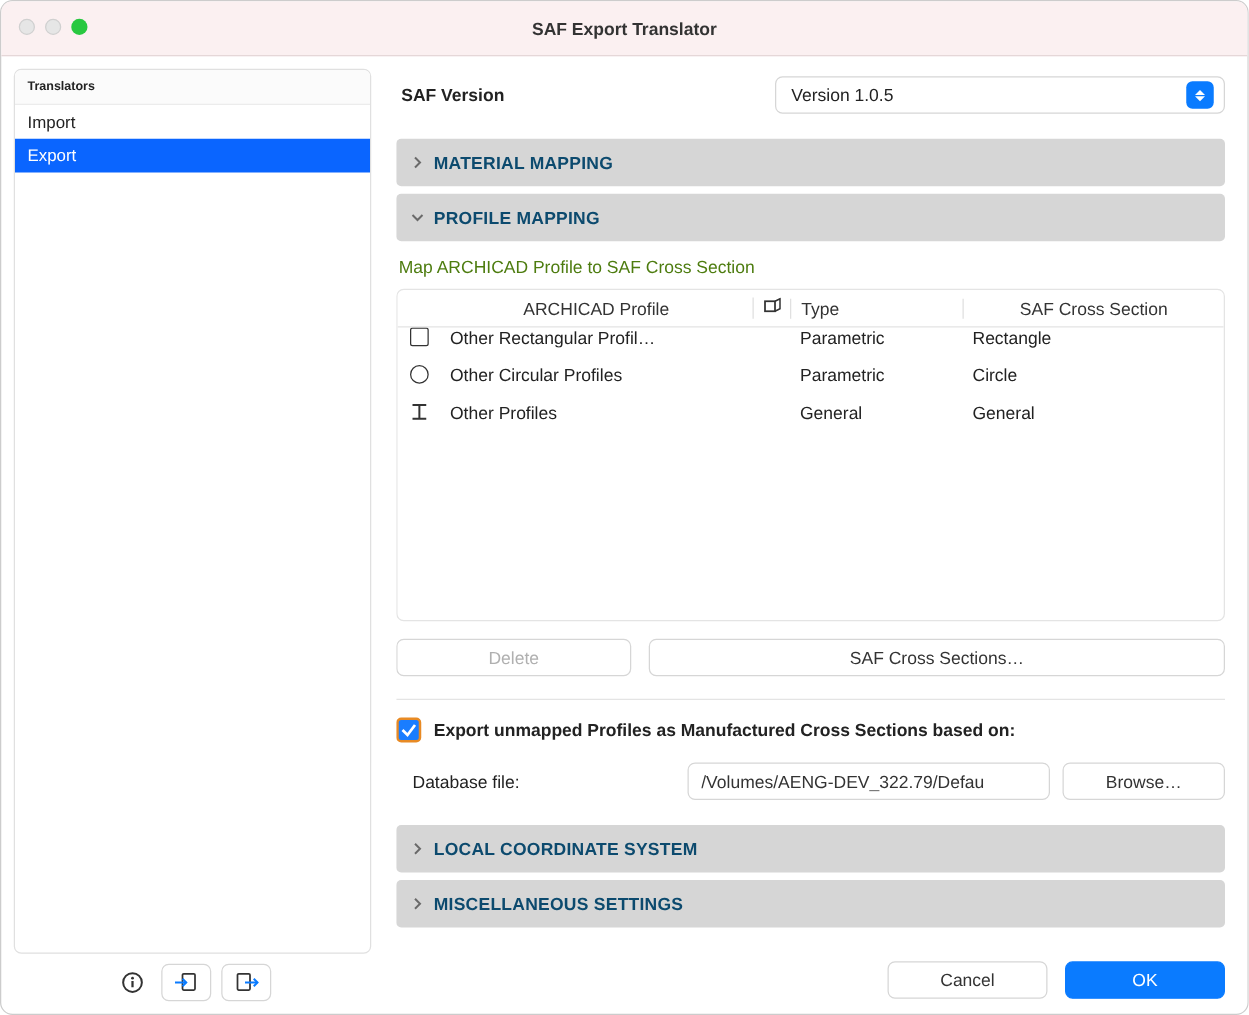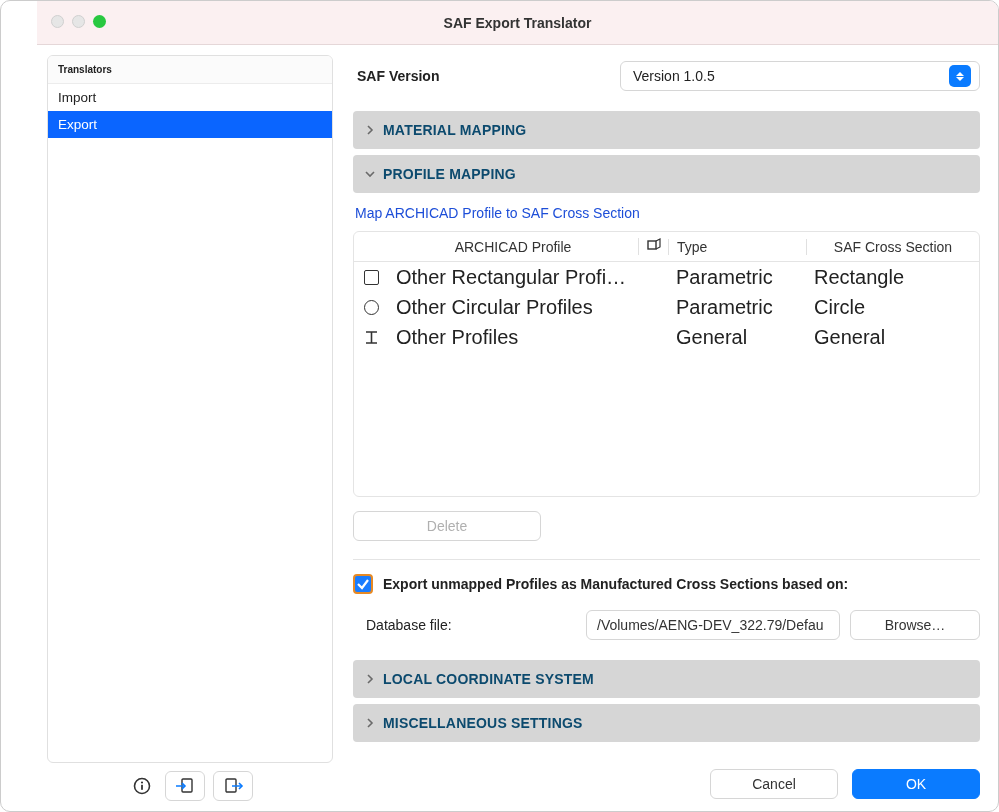--- a/index.html
+++ b/index.html
@@ -13,21 +13,20 @@
   }
   .window {
     width: 999px;
     height: 812px;
     border: 1px solid #ccc;
     border-radius: 10px;
     overflow: hidden;
     display: flex;
     flex-direction: column;
     background: #fff;
-    padding-left: 36px;
   }
   .titlebar {
     height: 44px;
     background: #fbf0f1;
     border-bottom: 1px solid #e5d7d8;
     display: flex;
     align-items: center;
     position: relative;
   }
   .traffic-lights {
@@ -174,21 +173,21 @@
   }
   .section-header .chev {
     width:14px;
     display:flex;align-items:center;justify-content:center;
     margin-right:6px;
   }
   .chev svg { stroke:#6a6a6a; }
 
   .subtitle {
     font-size: 14px;
-    color: #1d4ed8;
+    color: #4d7c0f;
     margin: 12px 2px 10px 2px;
   }
 
   .table {
     border: 1px solid #e4e4e4;
     border-radius: 6px;
     overflow: hidden;
     display:flex;
     flex-direction:column;
     height: 266px;
@@ -206,23 +205,23 @@
   .th.sep { border-left:1px solid #e0e0e0; }
   .col-chk  { width:34px; flex:none; }
   .col-prof { width:250px; flex:none; text-align:center; }
   .col-icon { width:30px; flex:none; text-align:center; border-left:1px solid #e0e0e0;}
   .col-type { width:138px; flex:none; }
   .col-saf  { flex:1; text-align:center; }
 
   .tbody { flex:1; overflow:auto; }
   .trow {
     display:flex;
-    align-items:center;
+    align-items:flex-start;
     height:30px;
-    font-size: 20px;
+    font-size: 14px;
     padding-right:6px;
   }
   .trow .cell { padding:0 8px; }
   .cell.col-chk { display:flex; justify-content:center;}
   .cell.col-icon { display:flex; justify-content:center; padding:0;}
   .cell.col-prof { text-align:left; overflow:hidden; text-overflow:ellipsis; white-space:nowrap;}
   .cell.col-type { }
   .cell.col-saf  { text-align:left; }
 
   .shape-rect {
@@ -429,20 +428,23 @@
               <div class="cell col-type">General</div>
               <div class="cell col-saf">General</div>
             </div>
           </div>
         </div>
 
         <div class="action-row">
           <div class="btn delete">
             <span>Delete</span>
           </div>
+          <div class="btn saf-cs">
+            <span>SAF Cross Sections…</span>
+          </div>
         </div>
 
         <div class="hr"></div>
 
         <div class="cb-row">
           <div class="cb-box">
             <svg width="14" height="14" viewBox="0 0 14 14">
               <path d="M2 7 L6 11 L12 3" fill="none" stroke="#fff" stroke-width="2.2"></path>
             </svg>
           </div>

